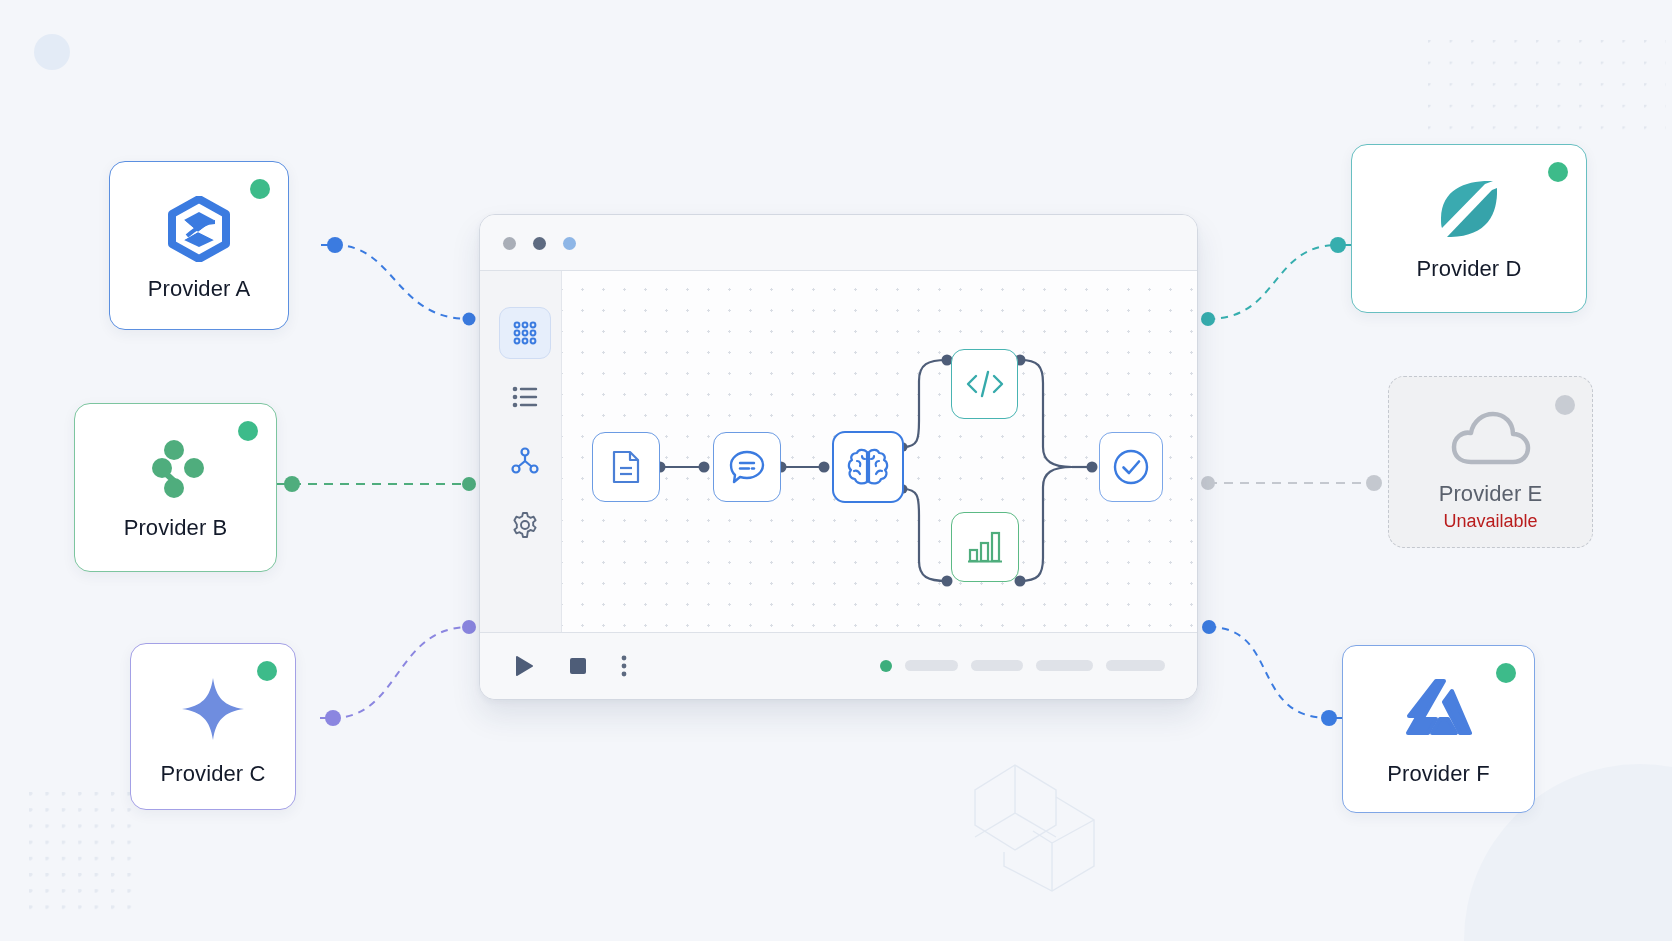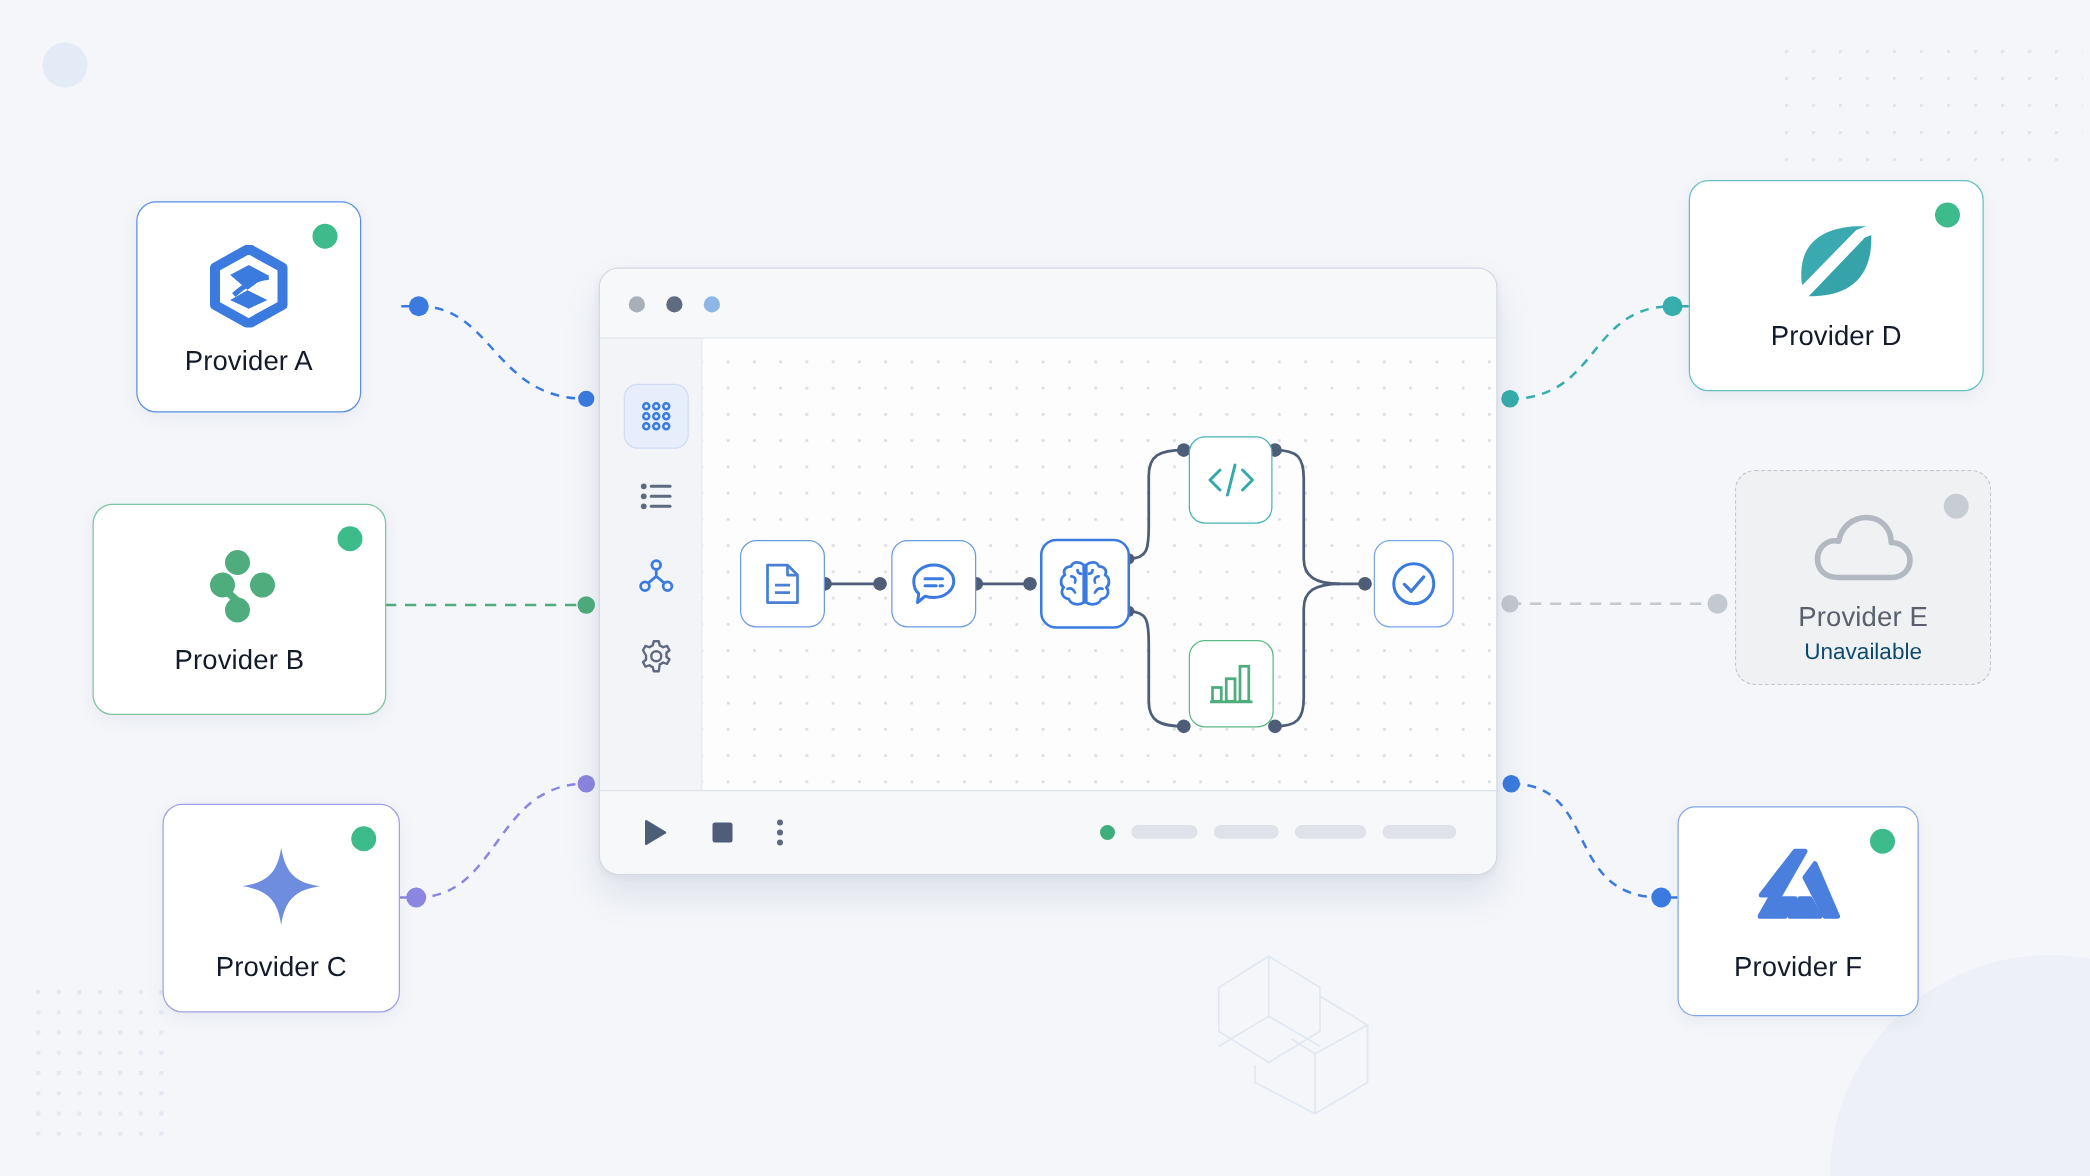--- a/index.html
+++ b/index.html
@@ -18,21 +18,21 @@
     position: absolute; width: 20px; height: 20px; border-radius: 50%;
     top: 17px; right: 18px;
   }
   .provider .logo { position: absolute; left: 50%; transform: translateX(-50%); }
   .provider .name {
     position: absolute; left: 0; right: 0; text-align: center;
     font-size: 22px; color: #131a2a; letter-spacing: 0.1px;
   }
   .provider .sub {
     position: absolute; left: 0; right: 0; text-align: center;
-    font-size: 18px; color: #0c4a6e;
+    font-size: 18px; color: #b91c1c;
   }
   .provider.unavailable {
     background: #f0f1f3; border: 1.5px dashed #c4c8cf; box-shadow: none;
   }
   .provider.unavailable .name { color: #5a616d; }
 
   .window {
     position: absolute; left: 479px; top: 214px; width: 719px; height: 486px;
     box-sizing: border-box; border: 1.5px solid #d3d8e1; border-radius: 16px;
     background: #f7f8fa; overflow: hidden;
@@ -136,33 +136,33 @@
     <path d="M32 3 L59 18 L59 48 L32 63 L5 48 L5 18 Z" fill="none" stroke="#3b7be0" stroke-width="8" stroke-linejoin="round"></path>
     <path d="M17 24 L32 16 L47 24 L31 36 Z" fill="#3b7be0"></path>
     <path d="M17 44 L31 36 L47 44 L32 51 Z" fill="#3b7be0"></path>
     <path d="M17 24 L31 36 L17 44 Z" fill="#ffffff"></path>
     <path d="M47 24 L31 36 L47 44 Z" fill="#ffffff"></path>
     <path d="M20 40 C 28 33, 38 26, 48 26" fill="none" stroke="#3b7be0" stroke-width="4"></path>
   </svg>
   <div class="name" style="top:114px;">Provider A</div>
 </div>
 
-<div class="provider" style="left:74px; top:403px; width:235px; height:169px; border-color:#7cc59f;">
+<div class="provider" style="left:74px; top:403px; width:203px; height:169px; border-color:#7cc59f;">
   <span class="status-dot" style="background:#3dbb8a;"></span>
   <svg class="logo" style="top:33px;" width="66" height="66" viewBox="0 0 66 66">
     <line x1="19" y1="33" x2="31" y2="44" stroke="#4fad7d" stroke-width="6"></line>
     <circle cx="31" cy="13" r="10" fill="#4fad7d"></circle>
     <circle cx="19" cy="31" r="10" fill="#4fad7d"></circle>
     <circle cx="51" cy="31" r="10" fill="#4fad7d"></circle>
     <circle cx="31" cy="51" r="10" fill="#4fad7d"></circle>
   </svg>
   <div class="name" style="top:111px;">Provider B</div>
 </div>
 
-<div class="provider" style="left:130px; top:643px; width:190px; height:167px; border-color:#a3a0e6;">
+<div class="provider" style="left:130px; top:643px; width:166px; height:167px; border-color:#a3a0e6;">
   <span class="status-dot" style="background:#3dbb8a;"></span>
   <svg class="logo" style="top:32px;" width="66" height="66" viewBox="0 0 66 66">
     <path d="M33 2 C 36 22, 44 30, 64 33 C 44 36, 36 44, 33 64 C 30 44, 22 36, 2 33 C 22 30, 30 22, 33 2 Z" fill="#6f8ddf"></path>
   </svg>
   <div class="name" style="top:117px;">Provider C</div>
 </div>
 
 <div class="provider" style="left:1351px; top:144px; width:236px; height:169px; border-color:#67bfc1;">
   <span class="status-dot" style="background:#3dbb8a;"></span>
   <svg class="logo" style="top:33px;" width="64" height="62" viewBox="0 0 64 62">

